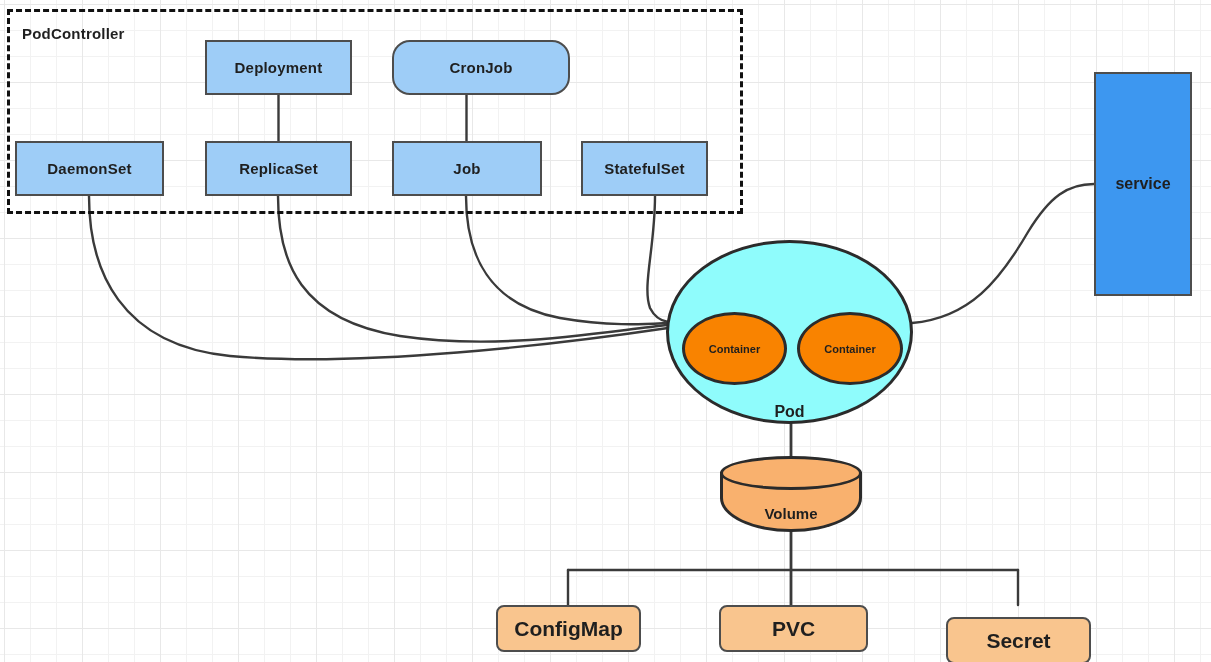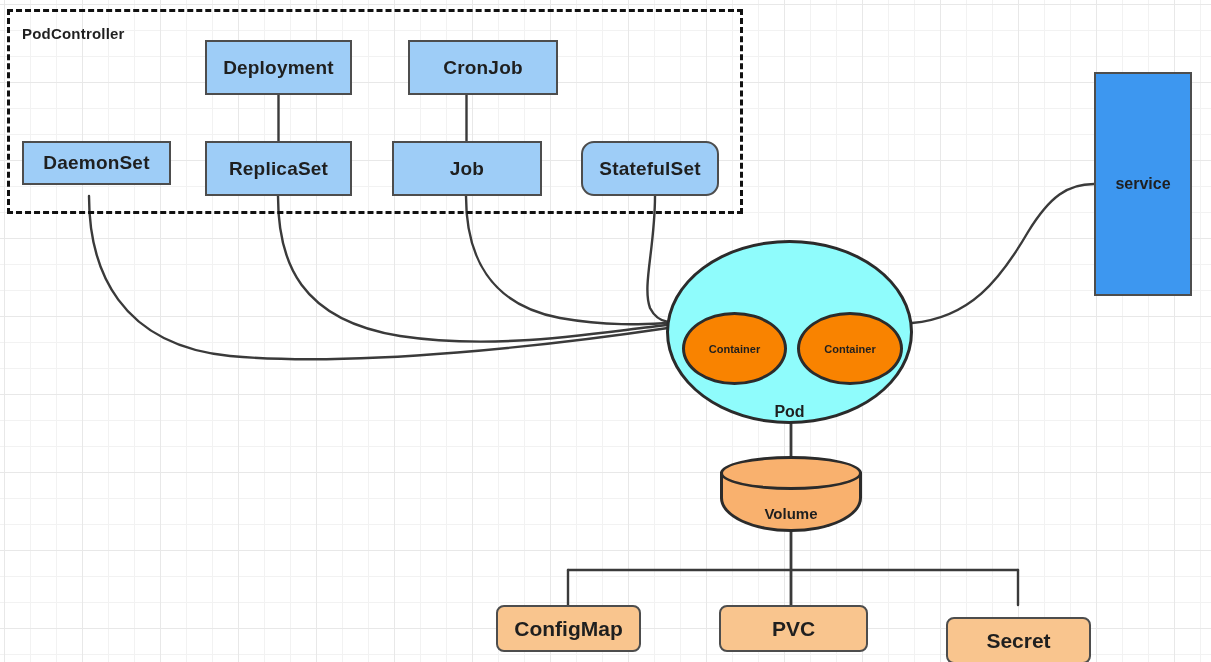--- a/index.html
+++ b/index.html
@@ -58,21 +58,21 @@
     position: absolute;
     font-size: 15px;
     font-weight: bold;
     color: #1f1f1f;
     letter-spacing: .2px;
   }
   
   .ctrl-box {
     background: #9ecdf7;
     border: 2px solid #4d4d4d;
-    font-size: 19px;
+    font-size: 15px;
     letter-spacing: .2px;
   }
   
   .service-box {
     background: #3d97f0;
     border: 2px solid #4d4d4d;
     font-size: 16px;
   }
   
   .pod-ellipse {
@@ -160,37 +160,37 @@
     </g>
   </svg>
 
   <div class="group-box" style="left:7px; top:9px; width:736px; height:205px;"></div>
   <div class="group-label" style="left:22px; top:25px;">PodController</div>
 
   <div class="node ctrl-box" style="left:205px; top:40px; width:147px; height:55px;">
     <span>Deployment</span>
   </div>
 
-  <div class="node ctrl-box" style="left:408px; top:40px; width:150px; height:55px;">
+  <div class="node ctrl-box" style="left:392px; top:40px; width:178px; height:55px;border-radius:18px;">
     <span>CronJob</span>
   </div>
 
-  <div class="node ctrl-box" style="left:22px; top:141px; width:149px; height:44px;">
+  <div class="node ctrl-box" style="left:15px; top:141px; width:149px; height:55px;">
     <span>DaemonSet</span>
   </div>
 
   <div class="node ctrl-box" style="left:205px; top:141px; width:147px; height:55px;">
     <span>ReplicaSet</span>
   </div>
 
   <div class="node ctrl-box" style="left:392px; top:141px; width:150px; height:55px;">
     <span>Job</span>
   </div>
 
-  <div class="node ctrl-box" style="left:581px; top:141px; width:138px; height:55px;border-radius:13px;">
+  <div class="node ctrl-box" style="left:581px; top:141px; width:127px; height:55px;">
     <span>StatefulSet</span>
   </div>
 
   <div class="node service-box" style="left:1094px; top:72px; width:98px; height:224px;">
     <span>service</span>
   </div>
 
   <div class="node pod-ellipse" style="left:666px; top:240px; width:247px; height:184px;">
     <span>Pod</span>
   </div>

